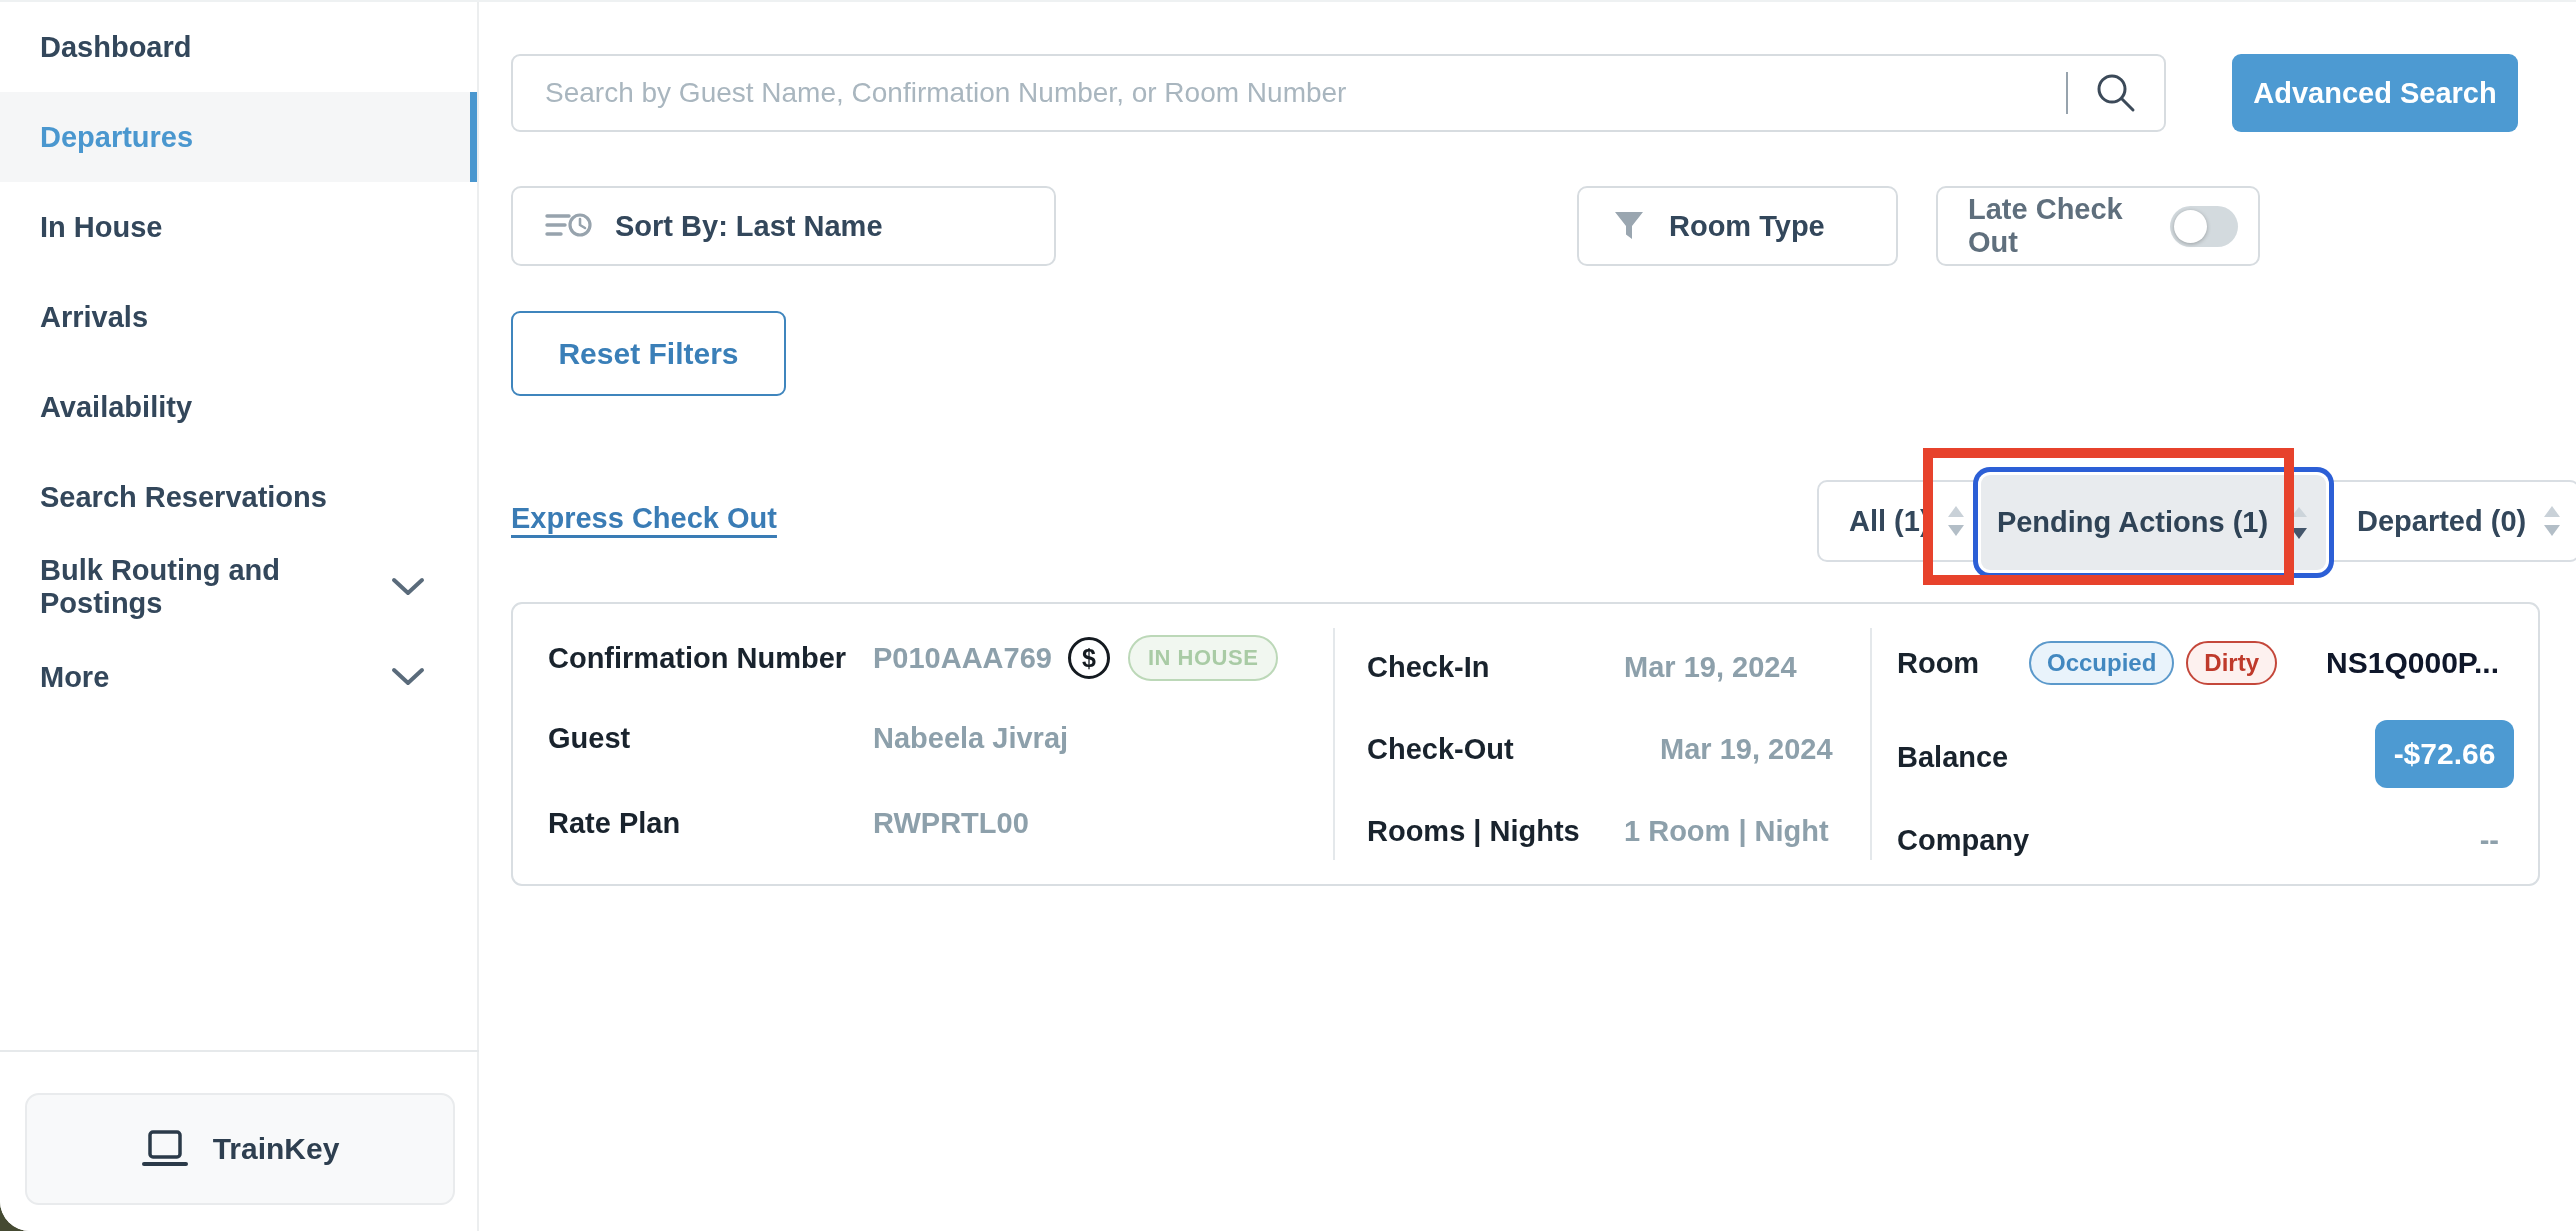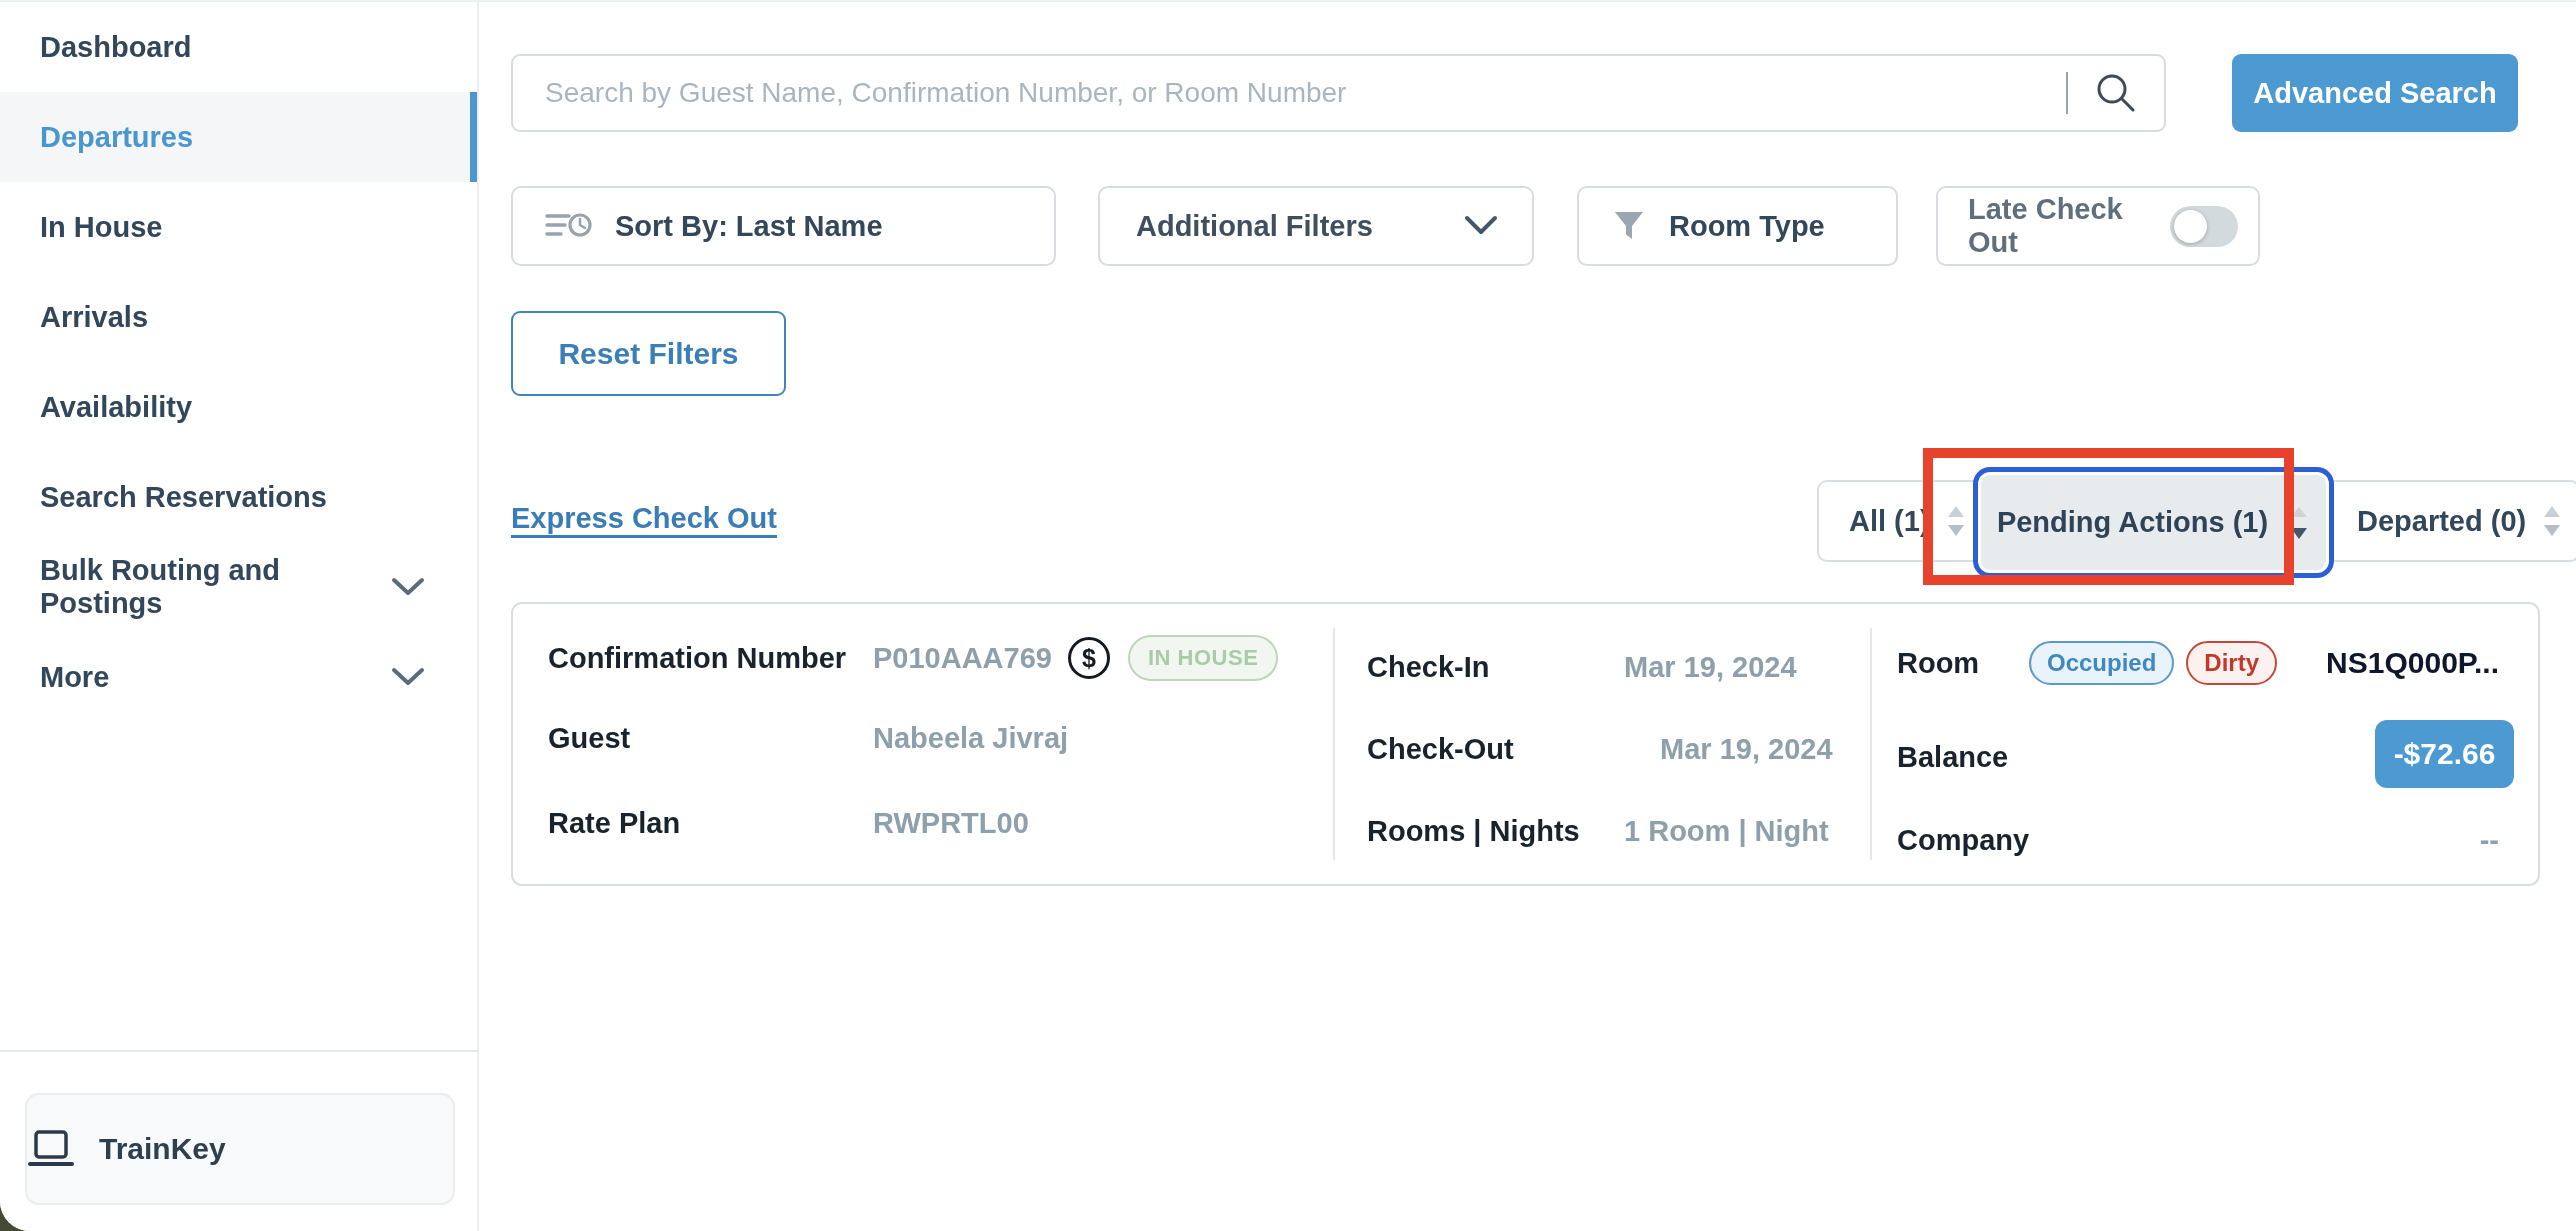--- a/index.html
+++ b/index.html
@@ -26,21 +26,21 @@
   }
   .nav-item.active{background:#f5f6f7;color:#4a97cf;}
   .nav-item.active::after{
     content:"";position:absolute;right:0;top:0;bottom:0;width:7px;background:#4a97cf;
   }
   .nav-chevron{margin-left:auto;margin-right:52px;display:flex;align-items:center;}
   .sidebar-divider{position:absolute;top:1048px;left:0;width:479px;border-top:2px solid #e6e9eb;}
   .trainkey{
     position:absolute;left:25px;top:1091px;width:430px;height:112px;
     background:#f8f9fa;border:2px solid #e9ebed;border-radius:14px;box-sizing:border-box;
-    display:flex;align-items:center;gap:24px;
+    display:flex;align-items:center;justify-content:center;gap:24px;
     font-size:30px;font-weight:700;color:#2e3f50;cursor:pointer;
   }
   
   .search-box{
     position:absolute;left:511px;top:52px;width:1655px;height:78px;
     border:2px solid #d7dce0;border-radius:9px;box-sizing:border-box;
     display:flex;align-items:center;background:#fff;
   }
   .search-input{
     flex:1;border:none;outline:none;font-size:28px;color:#33475b;
@@ -216,28 +216,20 @@
           <line x1="2" y1="9" x2="24" y2="9" stroke="#97a3ad" stroke-width="3.4" stroke-linecap="round"></line>
           <line x1="2" y1="18" x2="20" y2="18" stroke="#97a3ad" stroke-width="3.4" stroke-linecap="round"></line>
           <line x1="2" y1="27" x2="16" y2="27" stroke="#97a3ad" stroke-width="3.4" stroke-linecap="round"></line>
           <circle cx="35" cy="18" r="10" fill="none" stroke="#97a3ad" stroke-width="3.2"></circle>
           <polyline points="35,12 35,18 40,21" fill="none" stroke="#97a3ad" stroke-width="2.6" stroke-linecap="round" stroke-linejoin="round"></polyline>
         </svg>
     </span>
     <span class="f-label">Sort By: Last Name</span>
   </div>
 
-  <div class="filter-box f-addfilters">
-    <span class="f-label-pad">Additional Filters</span>
-    <span class="f-chevron">
-      <svg width="34" height="22" viewBox="0 0 34 22">
-          <polyline points="3,3 17,17 31,3" fill="none" stroke="#44566b" stroke-width="4" stroke-linecap="round" stroke-linejoin="round"></polyline>
-        </svg>
-    </span>
-  </div>
 
   <div class="filter-box f-roomtype">
     <span class="f-icon">
       <svg width="36" height="36" viewBox="0 0 36 36">
           <path d="M4 4 H32 L21 18 V31 L15 26.5 V18 Z" fill="#9aa6b0"></path>
         </svg>
     </span>
     <span class="f-label">Room Type</span>
   </div>
 

